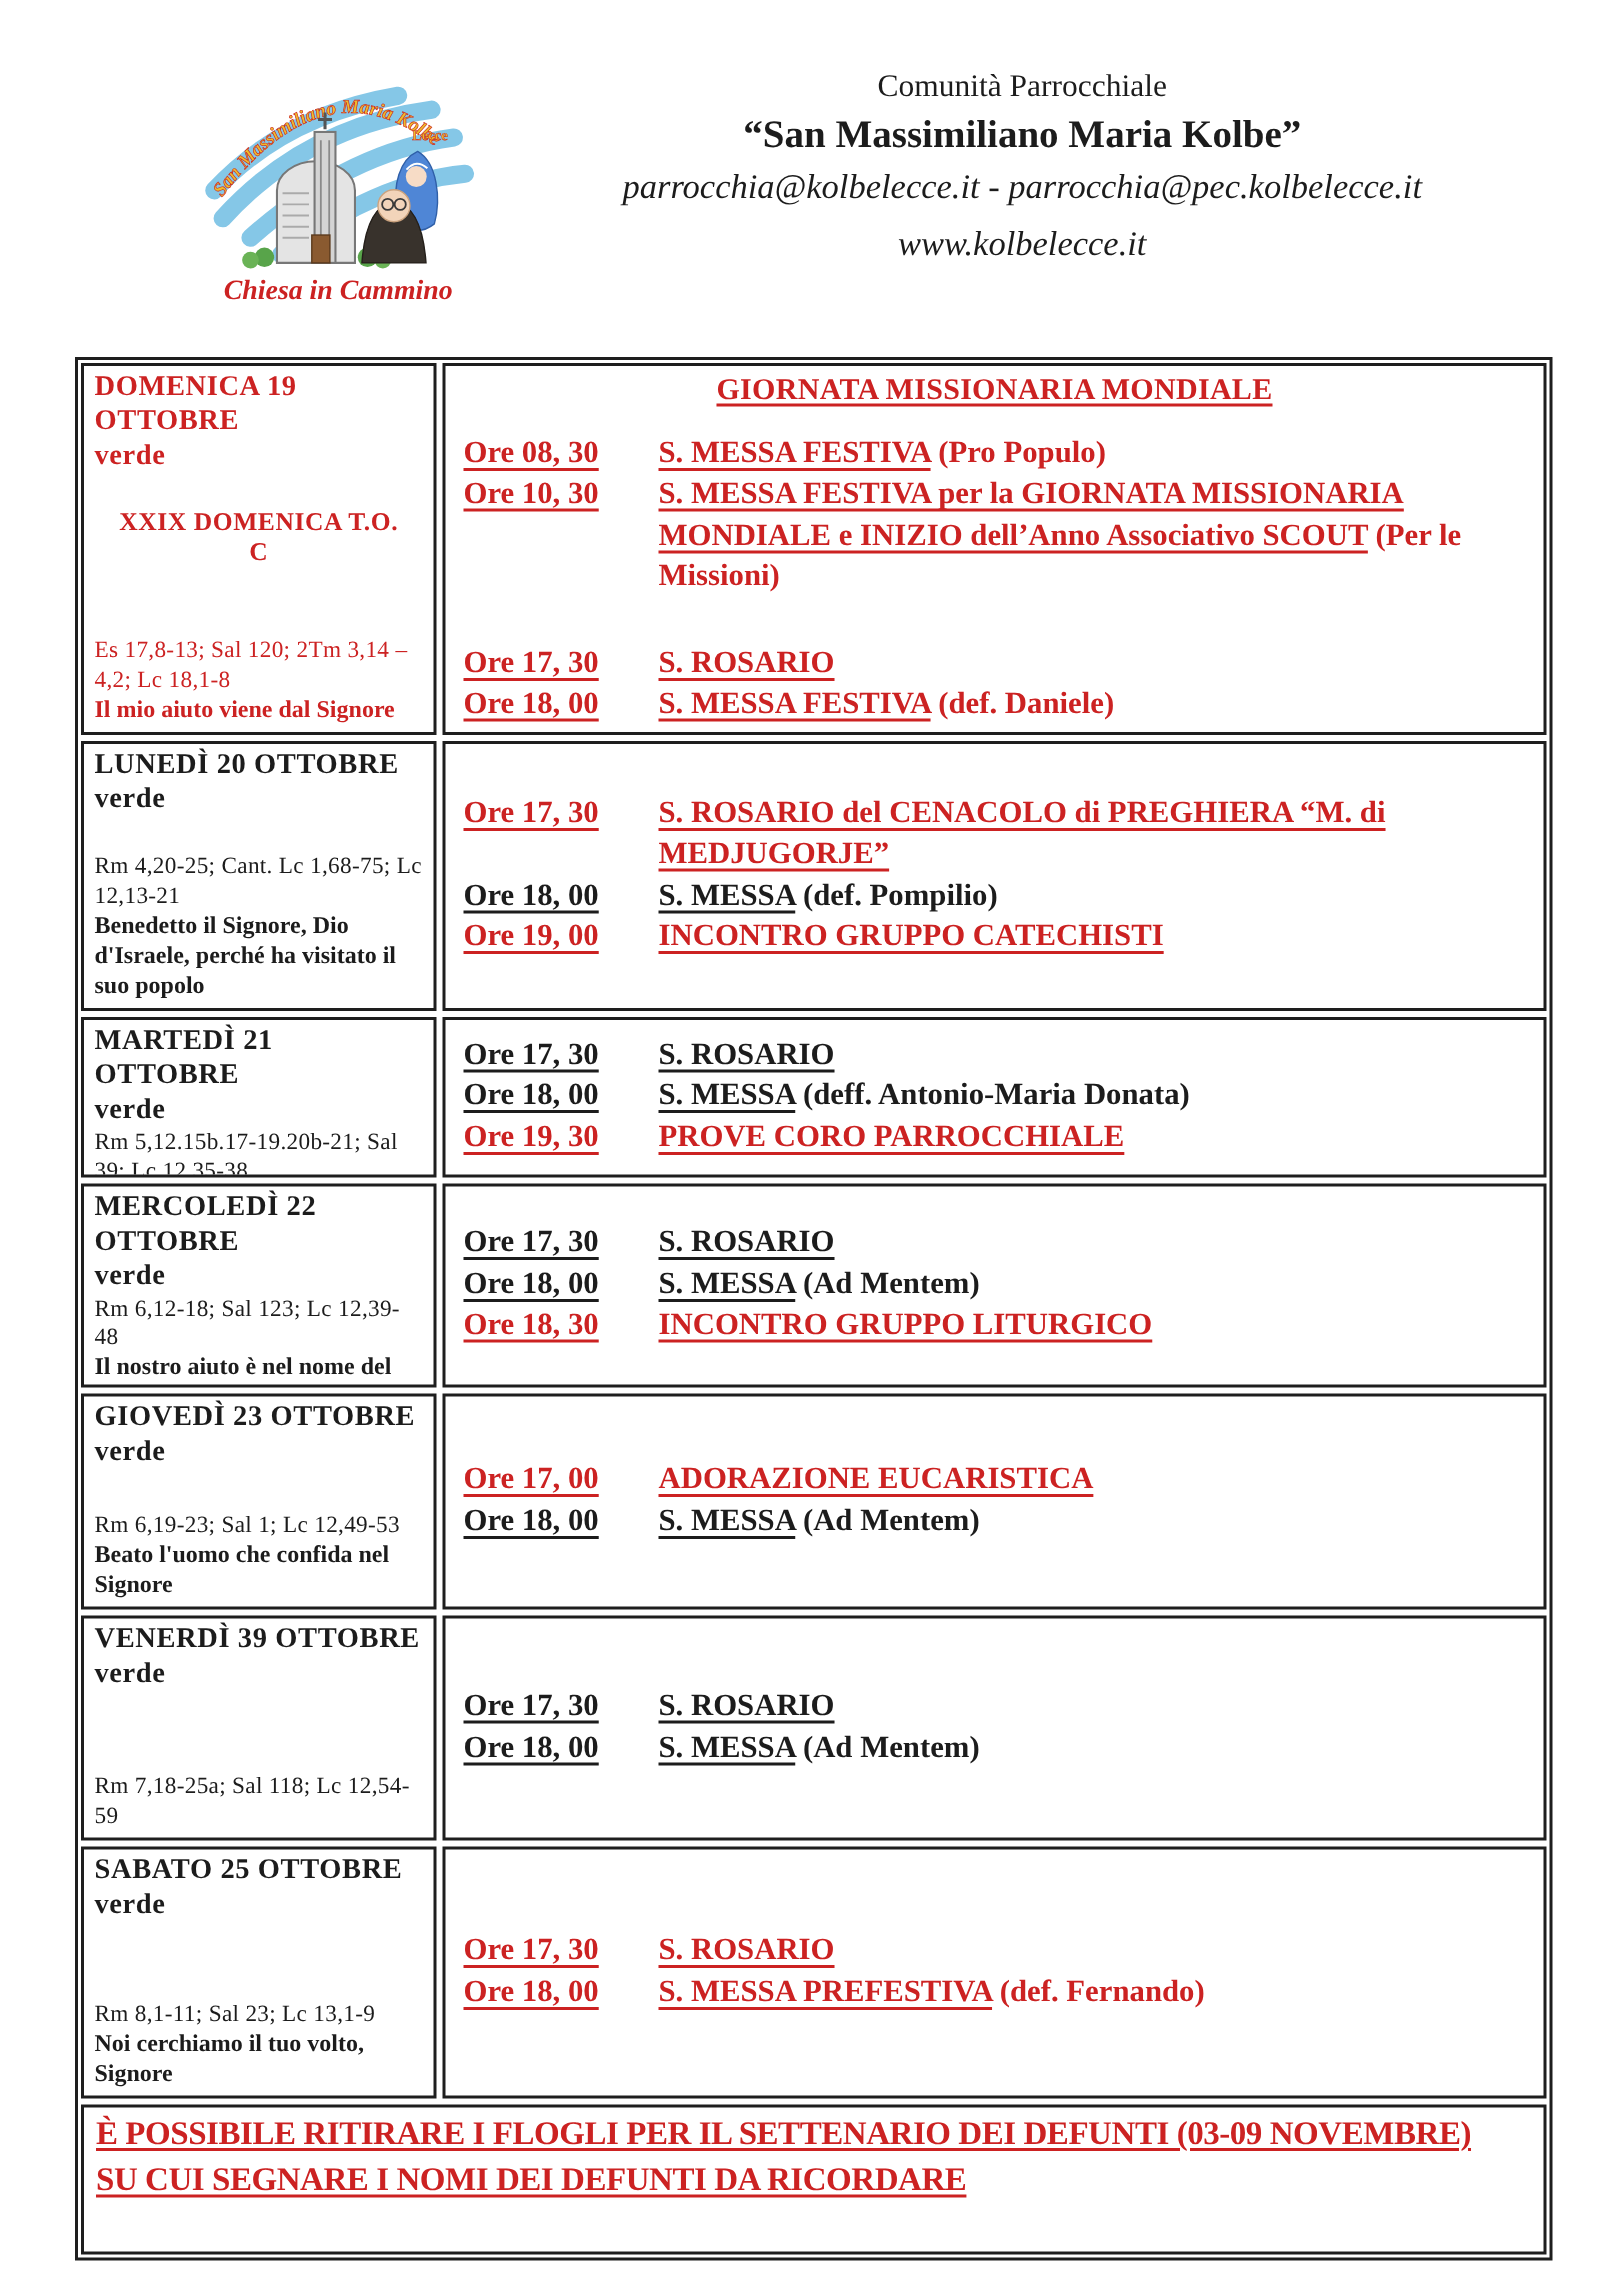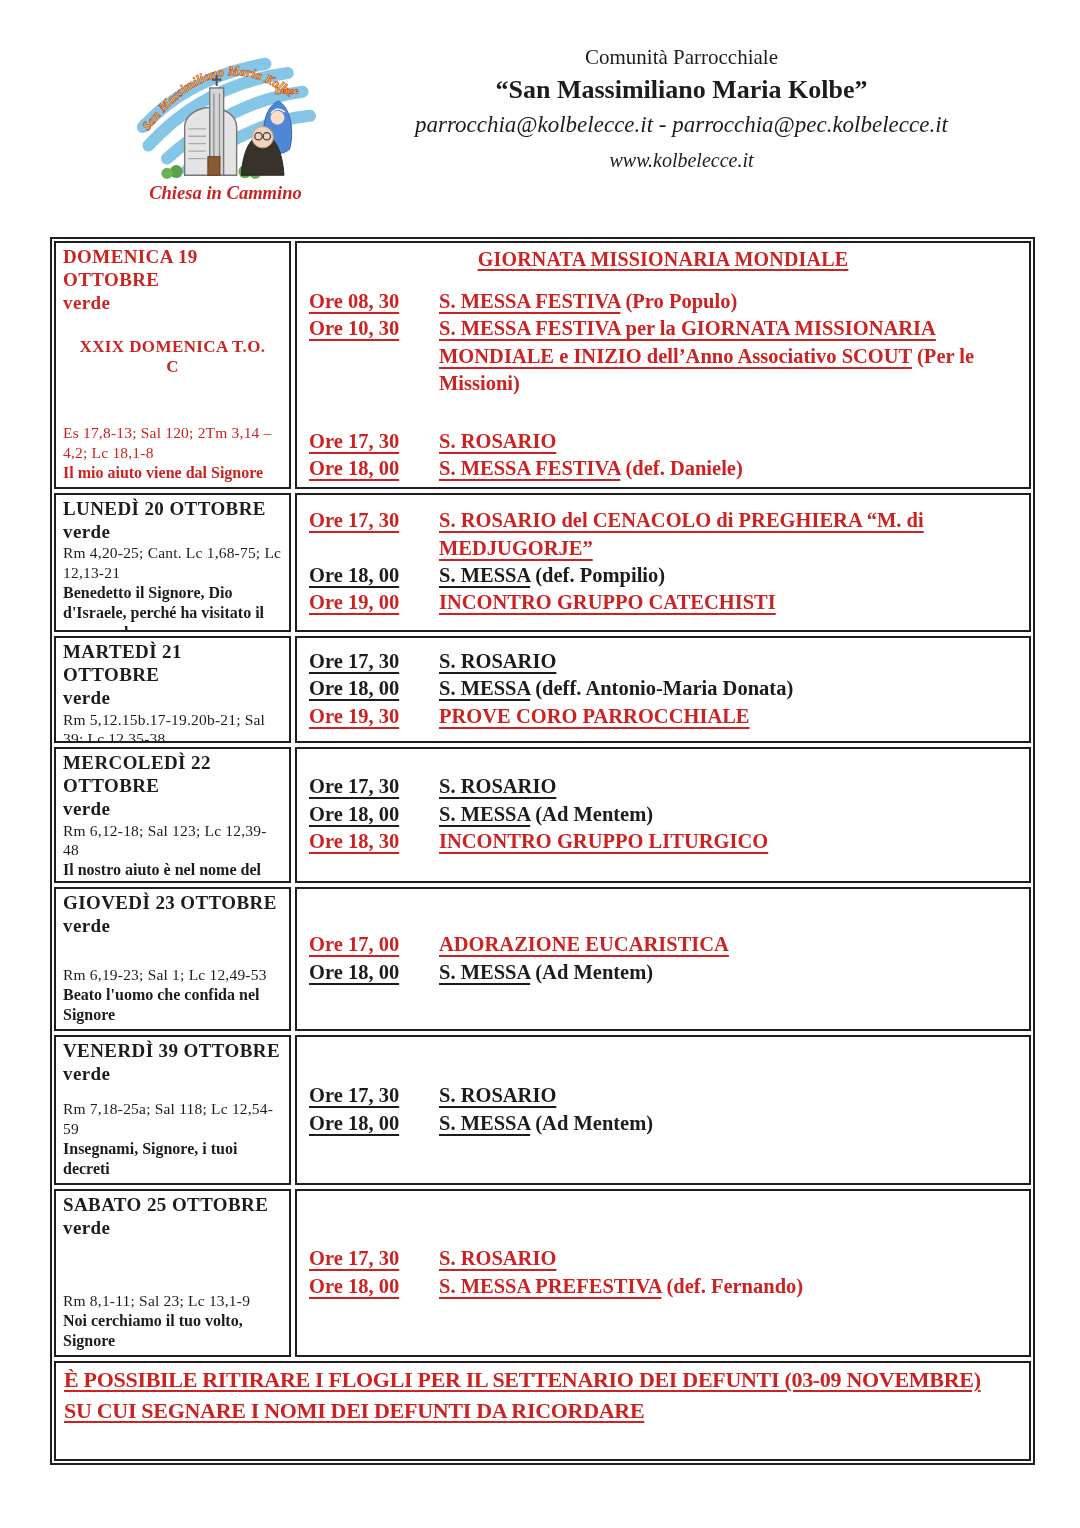--- a/index.html
+++ b/index.html
@@ -8,28 +8,28 @@
   :root{--red:#cc2222;--black:#1c1c1c;}
 
   
   .hdr{display:flex;align-items:flex-start;padding:34px 40px 0 128px;}
   .logo-box{flex:0 0 195px;width:195px;}
   .hdr-text{flex:1;text-align:center;padding-top:8px;}
   .h-org {font-size:21px;line-height:1.45;}
   .h-name{font-size:26px;font-weight:bold;line-height:1.4;}
   .h-addr{font-size:21.5px;line-height:1.45;}
   .h-mail{font-size:23px;font-style:italic;line-height:1.4;}
-  .h-web {font-size:20px;font-style:italic;line-height:1.45;margin-top:5px;}
+  .h-web {font-size:23px;font-style:italic;line-height:1.45;margin-top:5px;}
 
   
   .schedule{margin:27px 45px 0 50px;width:985px;border:2px solid #1e1e1e;
             padding:2px;box-sizing:border-box;background:#fff;}
   .t-row{display:flex;gap:4px;margin-bottom:4px;align-items:stretch;}
   .t-row:last-child{margin-bottom:0;}
-  .r0{height:248px;} .r1{height:139px;} .r2{height:107px;} .r3{height:136px;}
+  .r0{height:248px;} .r1{height:180px;} .r2{height:107px;} .r3{height:136px;}
   .r4{height:144px;} .r5{height:150px;} .r6{height:168px;} .r7{height:100px;}
   .cell{border:2px solid #1e1e1e;box-sizing:border-box;background:#fff;}
   .c-day{flex:0 0 237px;display:flex;flex-direction:column;padding:2px 7px 4px 7px;overflow:hidden;}
   .c-day.red{color:var(--red);}
   .c-ev{flex:1;display:flex;flex-direction:column;padding:3px 12px 4px 12px;overflow:hidden;}
   .c-ev.center{justify-content:center;}
 
   .day-title{font-weight:bold;font-size:19px;line-height:1.22;letter-spacing:.4px;}
   .feast{text-align:center;font-weight:bold;font-size:17px;margin:auto 14px;letter-spacing:.4px;}
   .readings-block{margin-top:auto;}
@@ -229,21 +229,20 @@
             <span class="ev-desc"><span class="ev-title">S. MESSA</span><span class="ev-note"> (Ad Mentem)</span></span>
           </div>
         </div>
       </div>
       <div class="t-row r5">
         <div class="cell c-day">
           <div class="day-title">VENERDÌ 39 OTTOBRE</div>
           <div class="day-title">verde</div>
           <div class="readings-block">
             <div class="readings">Rm 7,18-25a; Sal 118; Lc 12,54-59</div>
-            <div class="response">Insegnami, Signore, i tuoi decreti</div>
           </div>
         </div>
         <div class="cell c-ev center">
           <div class="ev black">
             <span class="ev-time">Ore 17, 30</span>
             <span class="ev-desc"><span class="ev-title">S. ROSARIO</span></span>
           </div>
           <div class="ev black">
             <span class="ev-time">Ore 18, 00</span>
             <span class="ev-desc"><span class="ev-title">S. MESSA</span><span class="ev-note"> (Ad Mentem)</span></span>

